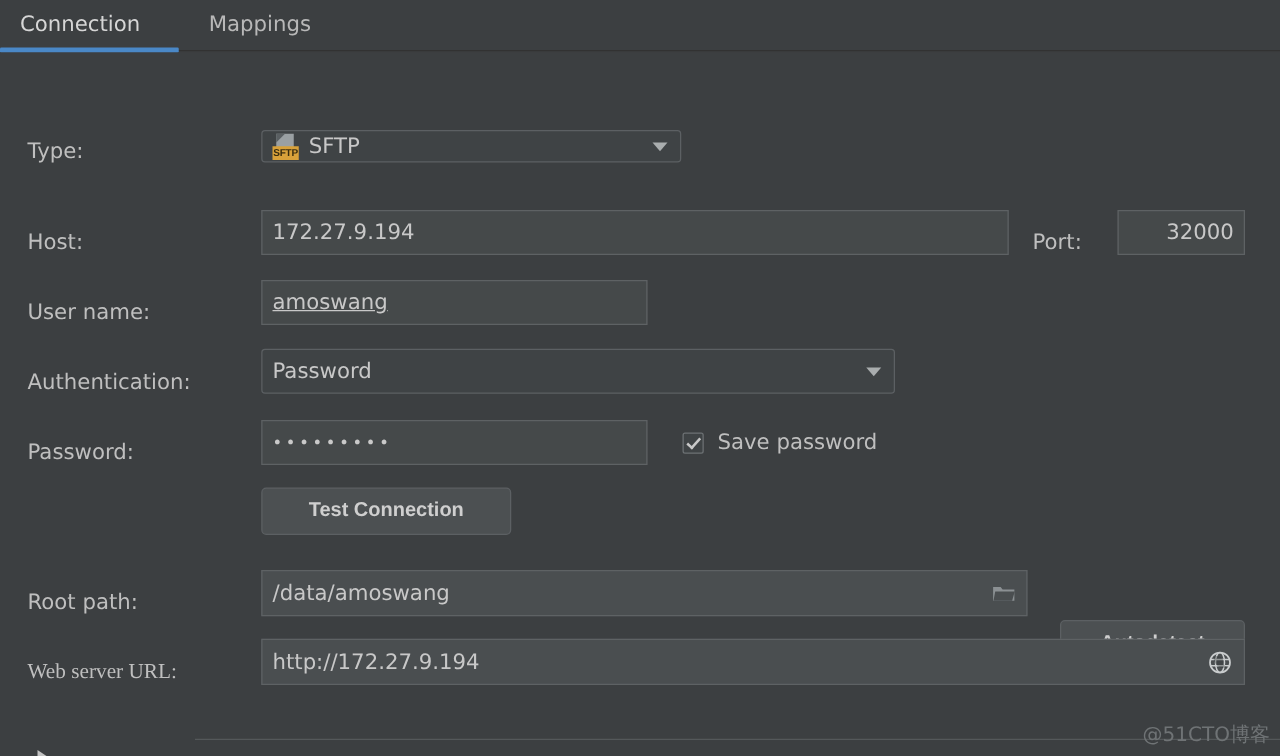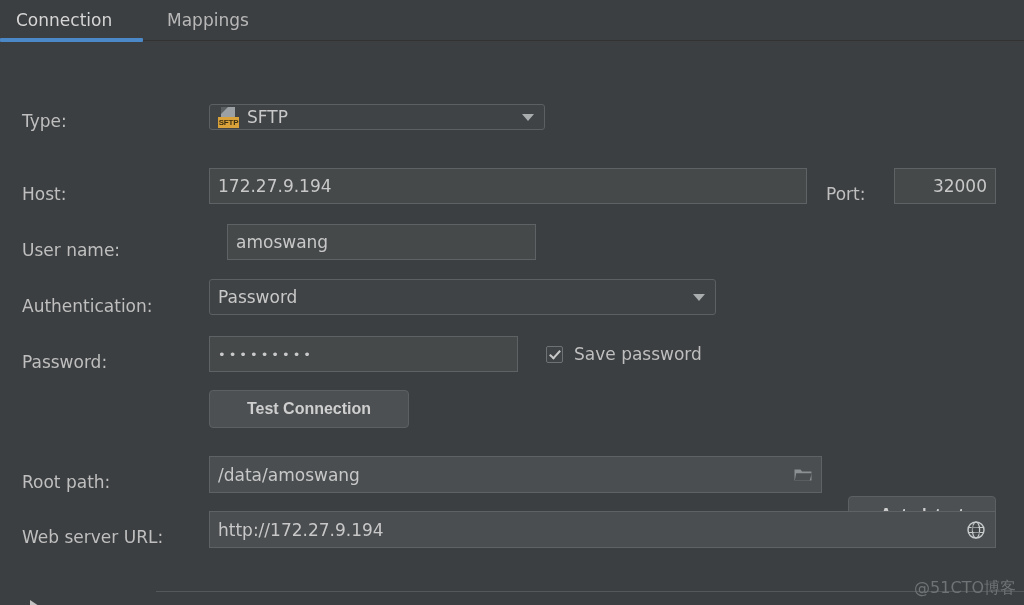--- a/index.html
+++ b/index.html
@@ -304,21 +304,21 @@
     <div class="lbl" style="left:22px; top:142px;">Host:</div>
     <div class="field" style="left:209px; top:126px; width:598px; height:36px;">
       <span>172.27.9.194</span>
     </div>
     <div class="lbl" style="left:826px; top:142px;">Port:</div>
     <div class="field" style="left:894px; top:126px; width:102px; height:36px;justify-content:flex-end;">
       <span>32000</span>
     </div>
 
     <div class="lbl" style="left:22px; top:198px;">User name:</div>
-    <div class="field" style="left:227px; top:182px; width:309px; height:36px;">
+    <div class="field" style="left:209px; top:182px; width:309px; height:36px;text-decoration:underline;">
       <span>amoswang</span>
     </div>
 
     <div class="lbl" style="left:22px; top:254px;">Authentication:</div>
     <div class="combo" style="left:209px; top:237px; width:507px; height:36px;">
       <span>Password</span>
       <span class="caret"></span>
     </div>
 
     <div class="lbl" style="left:22px; top:310px;">Password:</div>
@@ -340,21 +340,21 @@
       <svg class="folder-icon" viewBox="0 0 18 15" xmlns="http://www.w3.org/2000/svg">
         <path d="M0.5 2.5h6l1.6 2h9.4v9H0.5z" fill="#8b9093"></path>
         <path d="M2.2 6.2h15.6l-2.1 7.3H0.8z" fill="#4a4e50"></path>
         <path d="M2.2 6.2h15.6l-2.1 7.3H0.8z" fill="#8b9093" opacity="0"></path>
       </svg>
     </div>
     <div class="btn" style="left:848px; top:454px; width:148px; height:38px; top:454px;">
       <span>Autodetect</span>
     </div>
 
-    <div class="lbl" style="left:22px; top:485px;">Web server URL:</div>
+    <div class="lbl" style="left:22px; top:485px;font-family:Liberation Serif, serif;">Web server URL:</div>
     <div class="field plain" style="left:209px; top:469px; width:787px; height:37px;">
       <span>http://172.27.9.194</span>
       <svg class="globe-icon" viewBox="0 0 18 18" xmlns="http://www.w3.org/2000/svg">
         <circle cx="9" cy="9" r="8" fill="none" stroke="#c9cccd" stroke-width="1.4"></circle>
         <ellipse cx="9" cy="9" rx="3.6" ry="8" fill="none" stroke="#c9cccd" stroke-width="1.2"></ellipse>
         <path d="M1.4 6.5h15.2M1.4 11.5h15.2" stroke="#c9cccd" stroke-width="1.2" fill="none"></path>
         <path d="M4 4.5a6 6 0 0 1 7 1.5c1.6 1.9-.4 3.3 1 5 1 1.2 2.4.6 3 1.8A8 8 0 0 1 4 4.5z" fill="#2f3335" opacity="0.35"></path>
       </svg>
     </div>
 

